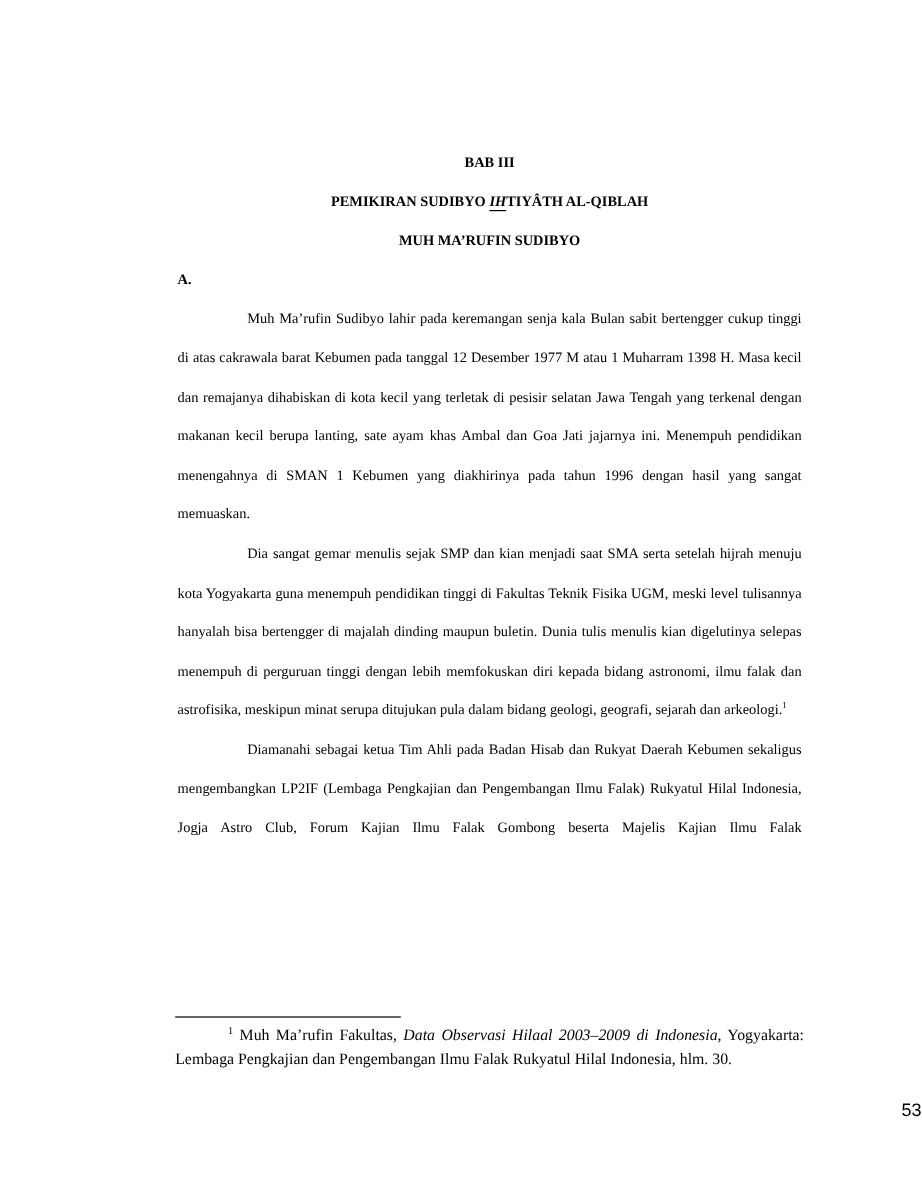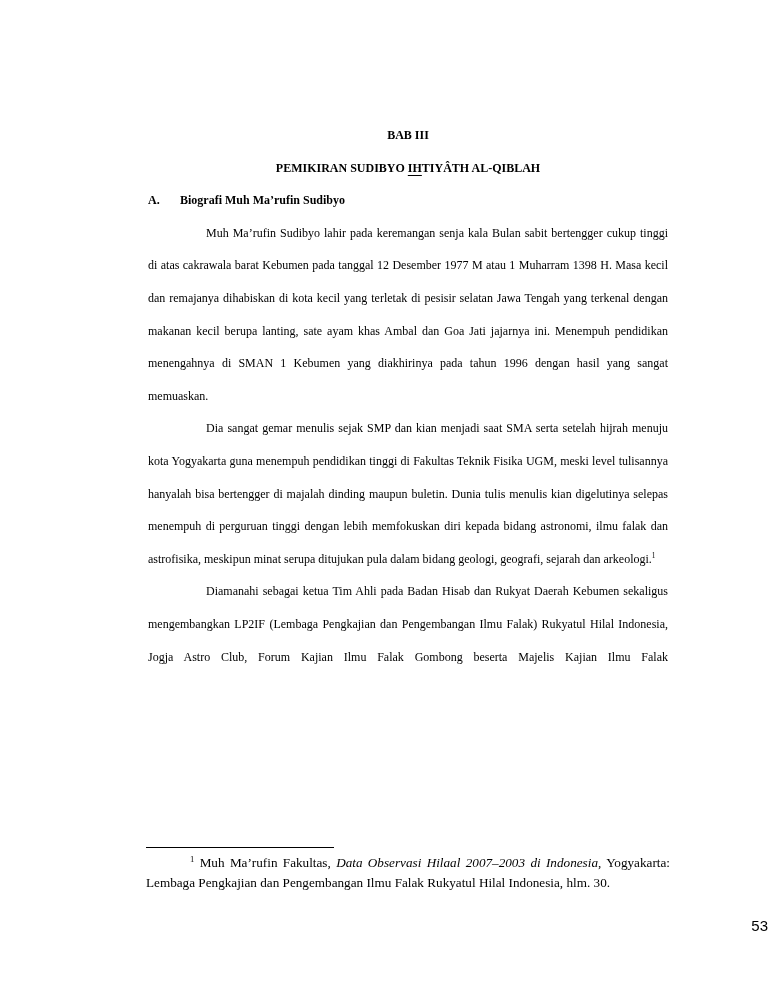--- a/index.html
+++ b/index.html
@@ -20,20 +20,21 @@
     width: 520px;
     font-size: 12px;
     line-height: 32.6px;
   }
   .heading-line {
     text-align: center;
     font-weight: bold;
   }
   .heading-line .ital { }
   .heading-line .ital-underline {
+    font-style: italic;
     text-decoration: underline;
     text-underline-offset: 3px;
   }
   .section-heading {
     font-weight: bold;
     display: flex;
   }
   .section-heading .sec-label {
     display: inline-block;
     width: 32px;
@@ -94,34 +95,36 @@
   <div class="content">
 
     <div class="heading-line">
       <span>BAB III</span>
     </div>
 
     <div class="heading-line">
       <span>PEMIKIRAN SUDIBYO </span><span class="ital-underline">IH</span><span class="ital">TIYÂTH AL-QIBLAH</span>
     </div>
 
+    <div class="heading-line">
+      <span>MUH MA’RUFIN SUDIBYO</span>
+    </div>
 
     <div class="section-heading">
       <span class="sec-label">A.</span>
-      <span>Biografi Muh Ma’rufin Sudibyo</span>
     </div>
 
     <p class="body-para"><span>Muh Ma’rufin Sudibyo lahir pada keremangan senja kala Bulan sabit bertengger cukup tinggi di atas cakrawala barat Kebumen pada tanggal 12 Desember 1977 M atau 1 Muharram 1398 H. Masa kecil dan remajanya dihabiskan di kota kecil yang terletak di pesisir selatan Jawa Tengah yang terkenal dengan makanan kecil berupa lanting, sate ayam khas Ambal dan Goa Jati jajarnya ini. Menempuh pendidikan menengahnya di SMAN 1 Kebumen yang diakhirinya pada tahun 1996 dengan hasil yang sangat memuaskan.</span></p>
 
     <p class="body-para"><span>Dia sangat gemar menulis sejak SMP dan kian menjadi saat SMA serta setelah hijrah menuju kota Yogyakarta guna menempuh pendidikan tinggi di Fakultas Teknik Fisika UGM, meski level tulisannya hanyalah bisa bertengger di majalah dinding maupun buletin. Dunia tulis menulis kian digelutinya selepas menempuh di perguruan tinggi dengan lebih memfokuskan diri kepada bidang astronomi, ilmu falak dan astrofisika, meskipun minat serupa ditujukan pula dalam bidang geologi, geografi, sejarah dan arkeologi.</span><sup class="fn-ref">1</sup></p>
 
     <p class="body-para justify-last"><span>Diamanahi sebagai ketua Tim Ahli pada Badan Hisab dan Rukyat Daerah Kebumen sekaligus mengembangkan LP2IF (Lembaga Pengkajian dan Pengembangan Ilmu Falak) Rukyatul Hilal Indonesia, Jogja Astro Club, Forum Kajian Ilmu Falak Gombong beserta Majelis Kajian Ilmu Falak</span></p>
 
   </div>
 
   <div class="footnote-area">
     <div class="footnote-rule"></div>
-    <p class="footnote-text"><sup class="fn-marker">1</sup><span> Muh Ma’rufin Fakultas, </span><span class="ital">Data Observasi Hilaal 2007–2003 di Indonesia</span><span>, Yogyakarta: Lembaga Pengkajian dan Pengembangan Ilmu Falak Rukyatul Hilal Indonesia, hlm. 30.</span></p>
+    <p class="footnote-text"><sup class="fn-marker">1</sup><span> Muh Ma’rufin Fakultas, </span><span class="ital">Data Observasi Hilaal 2003–2009 di Indonesia</span><span>, Yogyakarta: Lembaga Pengkajian dan Pengembangan Ilmu Falak Rukyatul Hilal Indonesia, hlm. 30.</span></p>
   </div>
 
   <div class="page-number">53</div>
 
 </div>
 
 </body></html>

